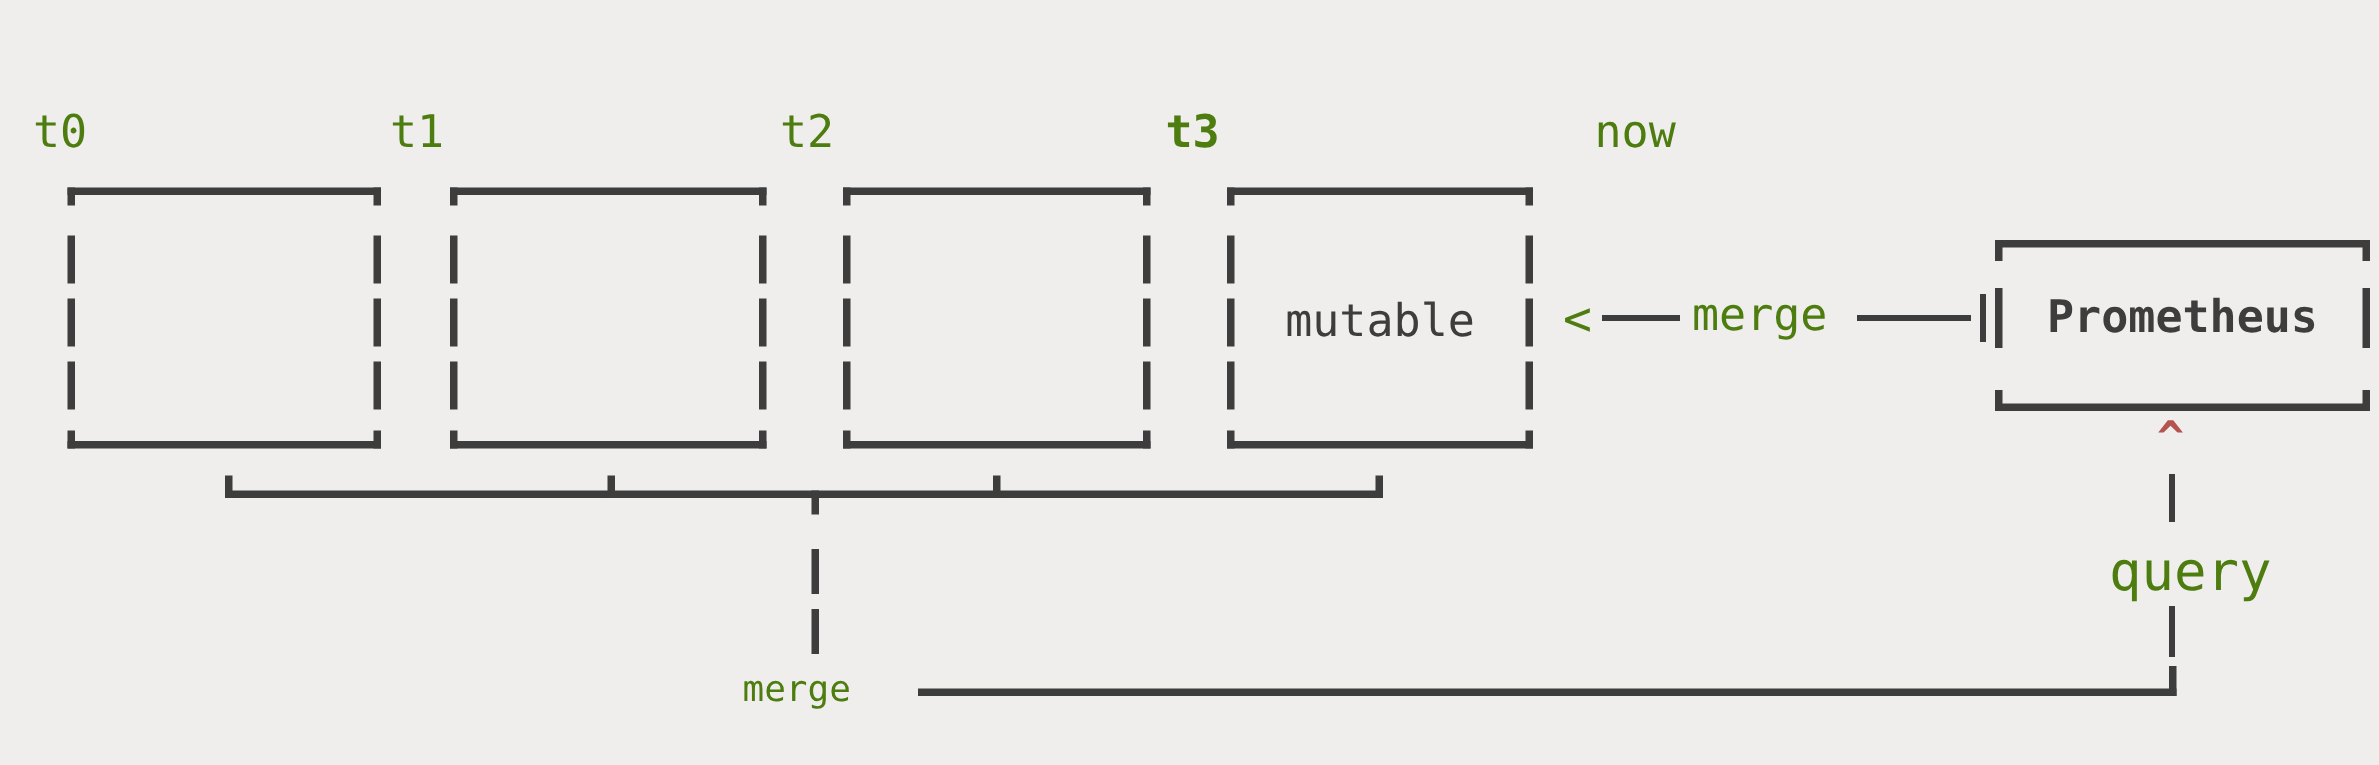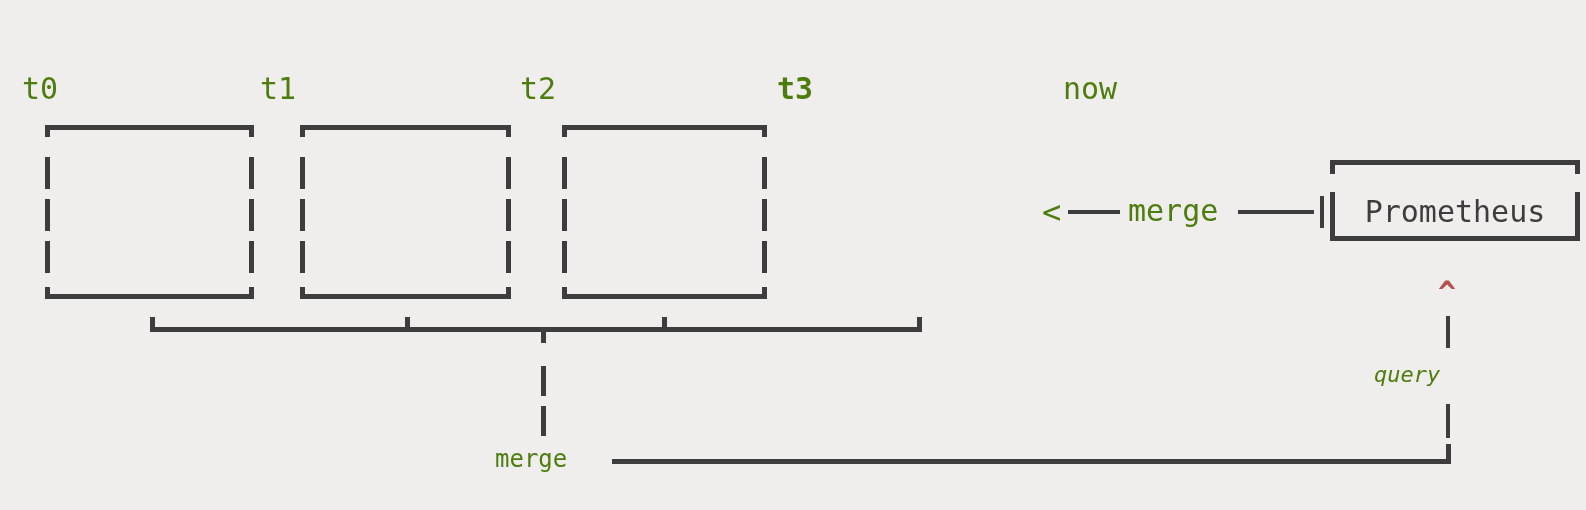--- a/index.html
+++ b/index.html
@@ -101,21 +101,22 @@
     font-size: 32px;
     line-height: 1;
   }
 
   
   #prometheus-box {
     position: absolute;
     top: 160px;
     left: 1330px;
     width: 250px;
-    height: 81px;
+    height: 114px;
+    font-weight: bold;
   }
   #prometheus-box .edge-top,
   #prometheus-box .edge-bottom {
     position: absolute;
     left: 0; right: 0;
     height: 5px;
     background: #3d3d3d;
   }
   #prometheus-box .edge-top { top: 0; }
   #prometheus-box .edge-bottom { bottom: 0; }
@@ -203,20 +204,35 @@
     <div class="pipe l p3"></div>
     <div class="pipe r p1"></div>
     <div class="pipe r p2"></div>
     <div class="pipe r p3"></div>
     <div class="edge-bottom"></div>
     <div class="corner bl"></div>
     <div class="corner br"></div>
     <div class="box-text"></div>
   </div>
 
+  <div class="chunk-box" style="left:818px; width:204px;">
+    <div class="edge-top"></div>
+    <div class="corner tl"></div>
+    <div class="corner tr"></div>
+    <div class="pipe l p1"></div>
+    <div class="pipe l p2"></div>
+    <div class="pipe l p3"></div>
+    <div class="pipe r p1"></div>
+    <div class="pipe r p2"></div>
+    <div class="pipe r p3"></div>
+    <div class="edge-bottom"></div>
+    <div class="corner bl"></div>
+    <div class="corner br"></div>
+    <div class="box-text">mutable</div>
+  </div>
 
   <div class="label arrow-left-head" style="left:1042px; top:196px;">&lt;</div>
   <div class="hline" style="left:1068px; top:210px; width:52px; height:4px;"></div>
   <div class="label" style="left:1128px; top:196px; font-size:30px;">merge</div>
   <div class="hline" style="left:1238px; top:210px; width:76px; height:4px;"></div>
   <div class="vseg" style="left:1320px; top:196px; height:32px; width:4px;"></div>
 
   <div id="prometheus-box">
     <div class="edge-top"></div>
     <div class="corner tl"></div>
@@ -224,21 +240,21 @@
     <div class="pipe l"></div>
     <div class="pipe r"></div>
     <div class="edge-bottom"></div>
     <div class="corner bl"></div>
     <div class="corner br"></div>
     <div class="box-text">Prometheus</div>
   </div>
 
   <div id="query-caret" style="left:1438px; top:278px; color:#b5534f;">^</div>
   <div class="vseg" style="left:1446px; top:316px; height:32px; width:4px;"></div>
-  <div class="label" style="left:1374px; top:364px; font-size:22px;font-style:italic;">query</div>
+  <div class="label" style="left:1406px; top:364px; font-size:36px;">query</div>
   <div class="vseg" style="left:1446px; top:404px; height:34px; width:4px;"></div>
   <div class="vseg" style="left:1446px; top:444px; height:20px; width:5px;"></div>
 
   <div class="hline" style="left:150px; top:327px; width:772px;"></div>
   <div class="vseg" style="left:150px; top:317px; height:15px;"></div>
   <div class="vseg" style="left:405px; top:317px; height:15px;"></div>
   <div class="vseg" style="left:662px; top:317px; height:15px;"></div>
   <div class="vseg" style="left:917px; top:317px; height:15px;"></div>
 
   <div class="vseg" style="left:541px; top:327px; height:16px;"></div>

